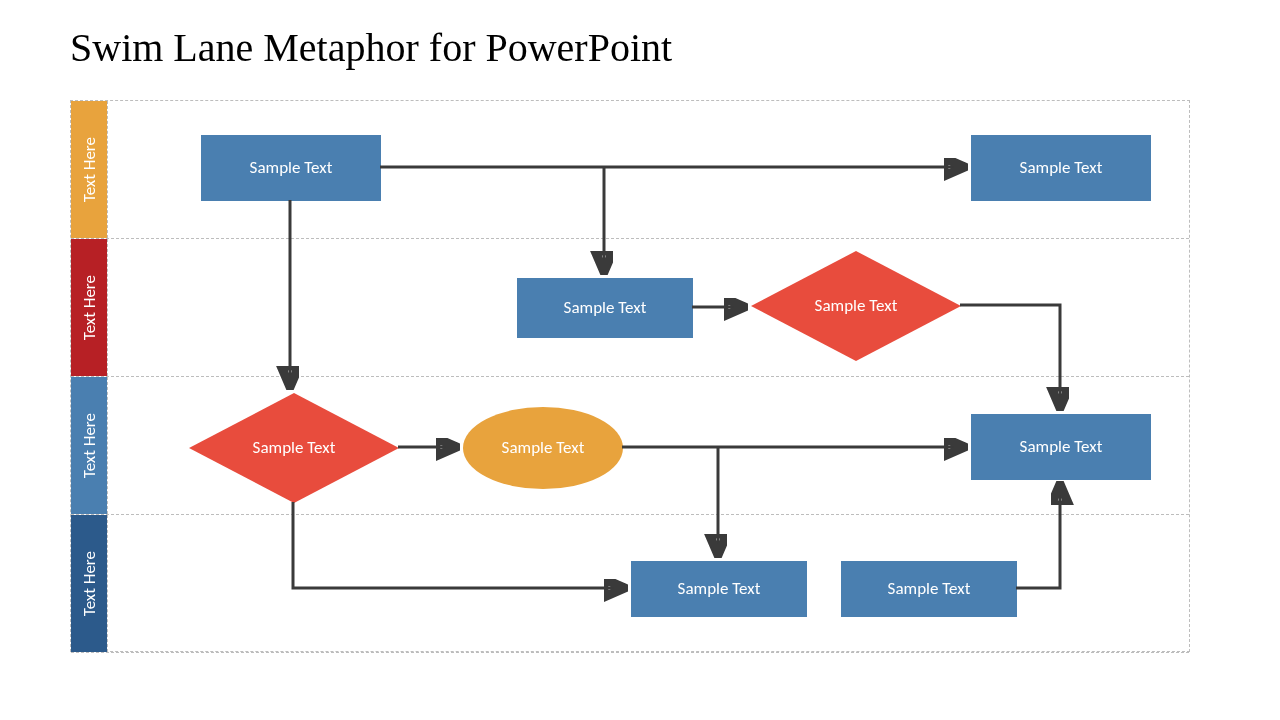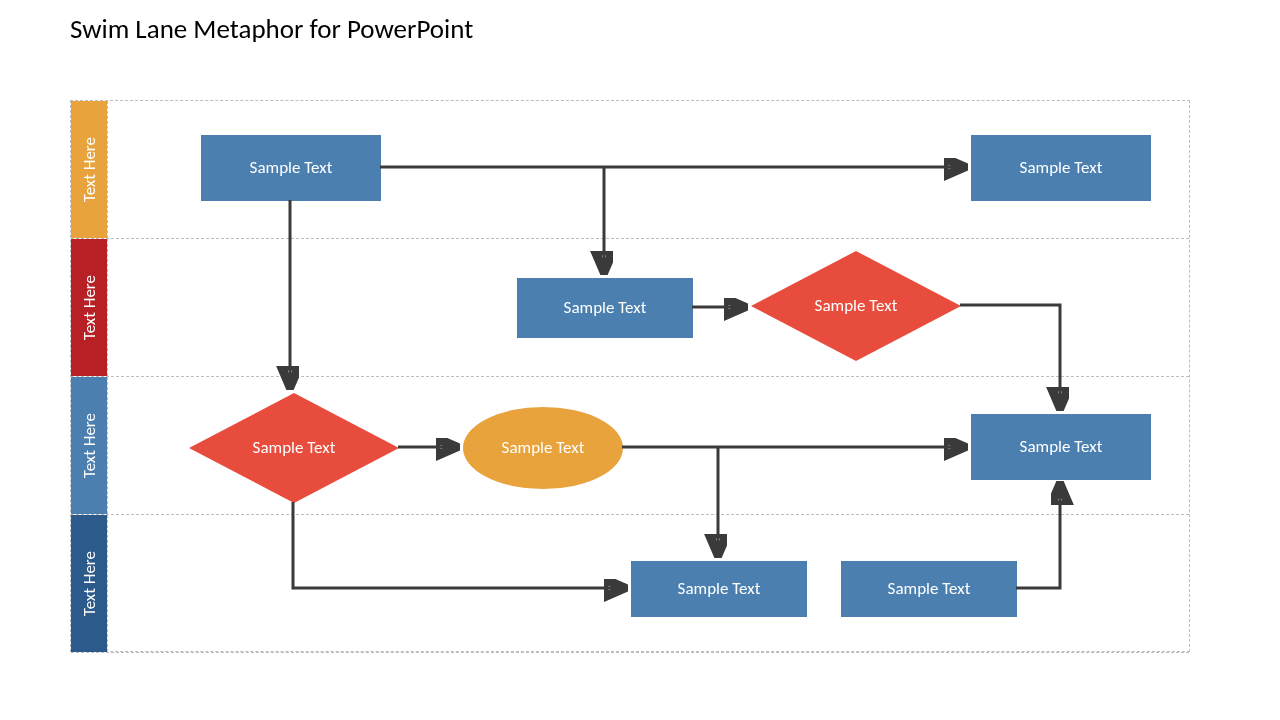--- a/index.html
+++ b/index.html
@@ -12,25 +12,26 @@
     overflow: hidden;
   }
   .slide {
     position: relative;
     width: 1280px;
     height: 720px;
     box-sizing: border-box;
   }
   .title {
     position: absolute;
-    top: 12px;
+    top: 24px;
     left: 70px;
-    font-size: 27px;
+    font-size: 40px;
     font-weight: 400;
     color: #000;
+    font-family: Liberation Serif, serif;
   }
   
   .lanes {
     position: absolute;
     top: 100px;
     left: 70px;
     width: 1120px;
     height: 552px;
     box-sizing: border-box;
     border: 1px dashed #bdbdbd;

